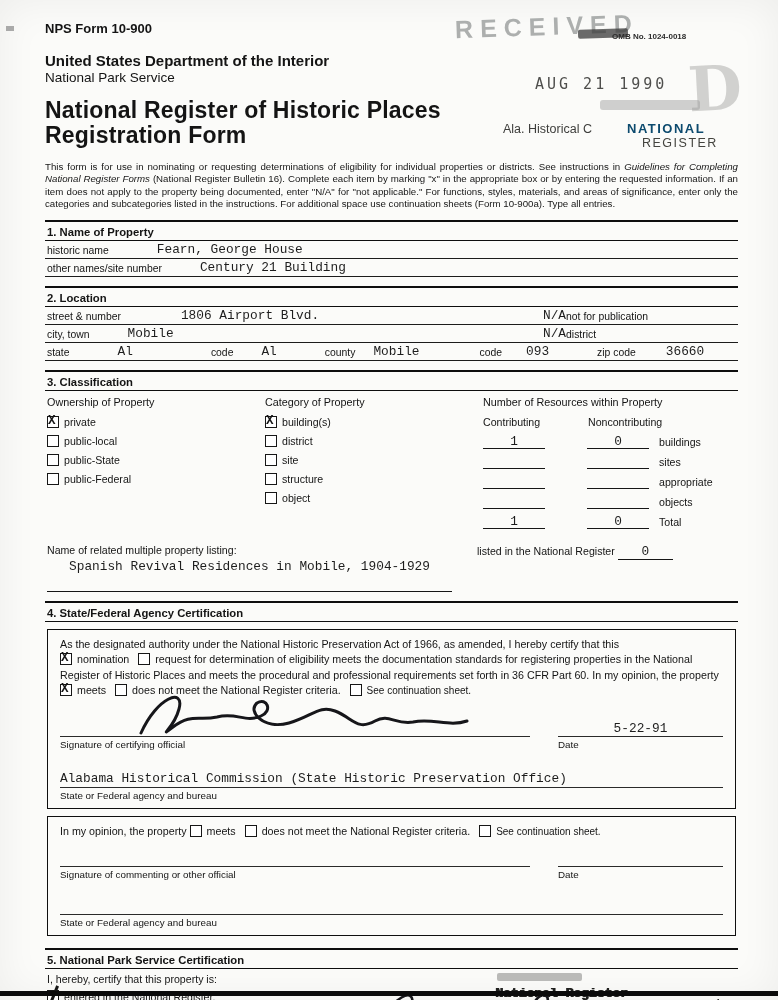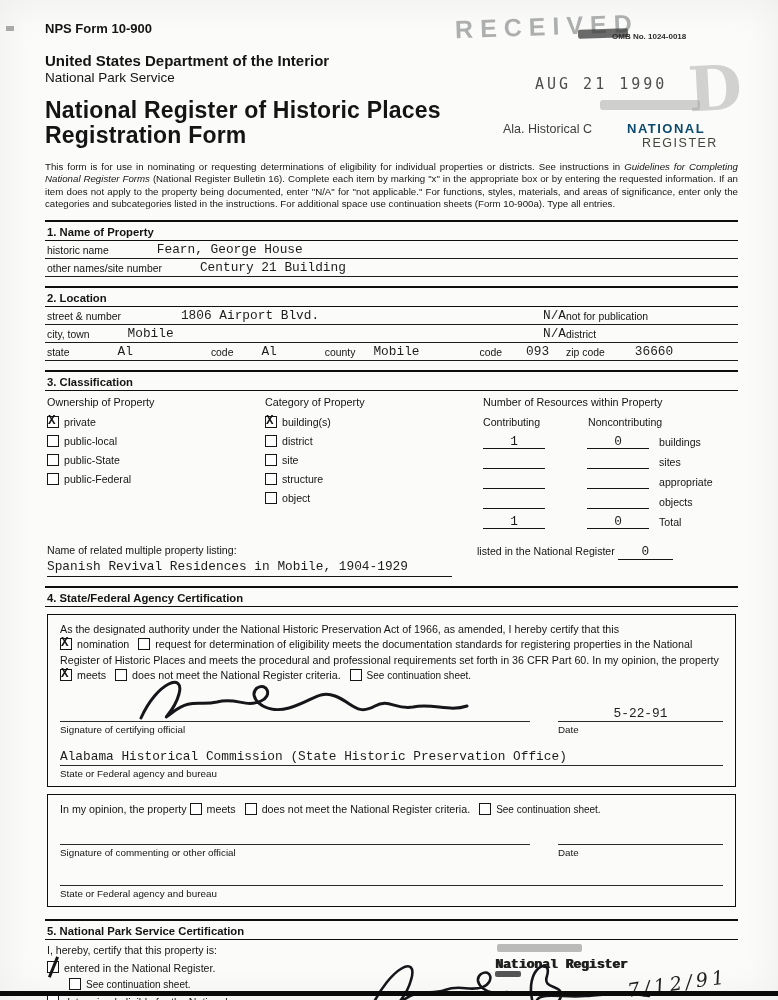--- a/index.html
+++ b/index.html
@@ -52,32 +52,32 @@
   .col-title { font-size:10.8px; margin-bottom:8px; }
   .res-heads { display:flex; font-size:10.6px; margin-bottom:6px; }
   .res-heads .h1 { width:105px; }
   .res-row { display:flex; align-items:flex-end; margin-bottom:5px; font-size:10.6px; }
   .res-cell { width:62px; border-bottom:1.5px solid #161616; text-align:center; height:15px; margin-right:42px; }
   .res-cell.c2 { margin-right:10px; }
   .res-lab { padding-bottom:1px; }
   .mpl { display:flex; margin-top:10px; padding-left:2px; }
   .mpl-left { width:430px; }
   .mpl-left .q { font-size:10.6px; margin-bottom:3px; }
-  .mpl-val { border-bottom:1.6px solid #161616; padding-bottom:2px; width:405px; }
+  .mpl-val { border-bottom:1.6px solid #161616; padding-bottom:17px; width:405px;text-align:center; }
   .mpl-right { flex:1; font-size:10.6px; line-height:15px; }
   .mpl-right .u { display:inline-block; width:55px; border-bottom:1.5px solid #161616; text-align:center; }
   
   .cert-box { border:1.6px solid #0f0f0f; margin:7px 2px 0 2px; padding:7px 12px 4px 12px; position:relative; }
   .cert-par { font-size:10.7px; line-height:15.5px; }
   .sig-line-row { display:flex; align-items:flex-end; margin-top:22px; }
   .sig-line { flex:1; border-bottom:1.4px solid #2a2a2a; height:10px; margin-right:28px; position:relative; }
   .date-line { width:165px; border-bottom:1.4px solid #2a2a2a; text-align:center; }
   .under-labels { display:flex; font-size:9.8px; margin-top:2px; }
   .under-labels .dl { margin-left:auto; width:165px; }
-  .agency-val { margin-top:14px; border-bottom:1.4px solid #2a2a2a; padding-bottom:1px; }
+  .agency-val { margin-top:21px; border-bottom:1.4px solid #2a2a2a; padding-bottom:1px; }
   .small-lab { font-size:9.8px; margin-top:2px; padding-bottom:3px; }
   .sig1 { position:absolute; left:85px; top:55px; pointer-events:none; }
   
   .sec5-wrap { display:flex; margin-top:4px; padding-left:2px; position:relative; }
   .sec5-left { width:300px; font-size:10.6px; }
   .s5row { display:flex; align-items:flex-start; margin-bottom:3px; }
   .s5row.indent { margin-left:22px; }
   .s5row.indent2 { margin-left:18px; }
   .s5row .cb { margin-top:0px; }
   .s5txt { line-height:14px; }
@@ -156,21 +156,21 @@
     </div>
     <div class="frow">
       <span class="lbl">state</span>
       <span class="mono" style="margin-left:48px;">Al</span>
       <span class="lbl" style="margin-left:78px;">code</span>
       <span class="mono" style="margin-left:28px;">Al</span>
       <span class="lbl" style="margin-left:48px;">county</span>
       <span class="mono" style="margin-left:18px;">Mobile</span>
       <span class="lbl" style="margin-left:60px;">code</span>
       <span class="mono" style="margin-left:24px;">093</span>
-      <span class="lbl" style="margin-left:17px;">zip code</span>
+      <span class="lbl" style="margin-left:48px;">zip code</span>
       <span class="mono" style="margin-left:30px;">36660</span>
     </div>
 
     <div class="sec-head">3.  Classification</div>
     <div class="class3">
       <div class="col-own">
         <div class="col-title">Ownership of Property</div>
         <div class="cb-row">
           <span class="cb">
               <span class="mark">X</span>

